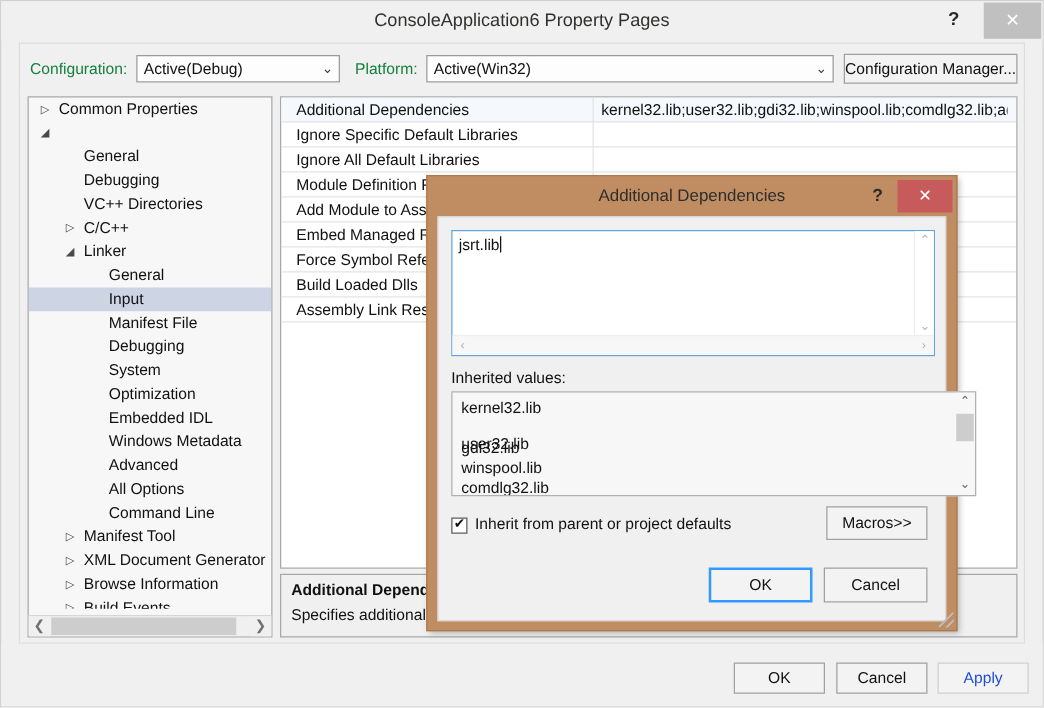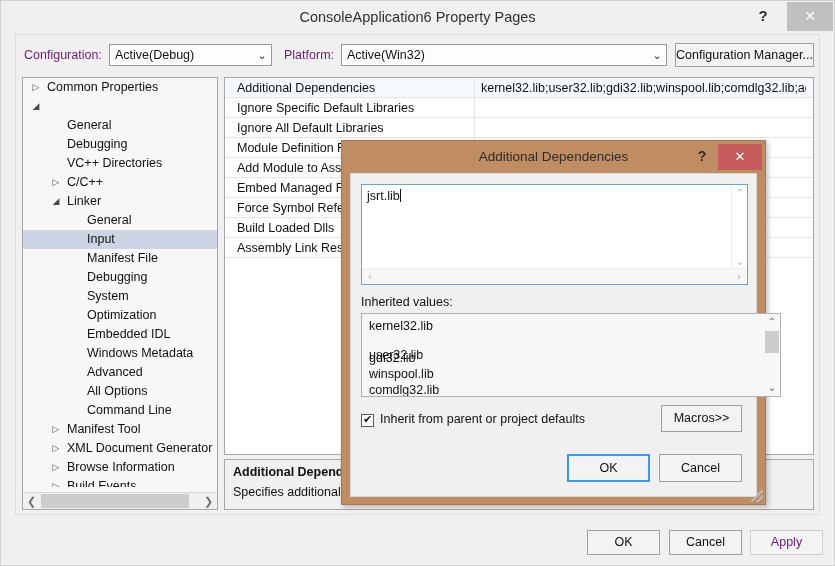--- a/index.html
+++ b/index.html
@@ -53,21 +53,21 @@
   
   .configbar {
     position: absolute; left: 14px; top: 33px;
     width: 805px; height: 40px;
     background: #f0f0f0;
     border: 1px solid #ddd;
     border-bottom: none;
   }
   .lbl {
     position: absolute;
-    font-size: 12.5px; color: #701a75;
+    font-size: 12.5px; color: #15803d;
     line-height: 16px;
   }
   .combo {
     position: absolute;
     height: 22px;
     background: #fdfdfd;
     border: 1px solid #9a9a9a;
     font-size: 12.5px;
     color: #111;
   }
@@ -85,21 +85,21 @@
   .btn {
     position: absolute;
     background: #f3f3f3;
     border: 1px solid #a0a0a0;
     font-size: 12.5px;
     color: #111;
     text-align: center;
     line-height: 1;
     display: flex; align-items: center; justify-content: center;
   }
-  .btn.disabled { color: #701a75; border-color: #cfcfcf; background: #f3f3f3; }
+  .btn.disabled { color: #1d4ed8; border-color: #cfcfcf; background: #f3f3f3; }
   .btn.focus { border: 2px solid #3399ff; }
 
   
   .bodypanel {
     position: absolute; left: 14px; top: 73px;
     width: 805px; height: 441px;
     background: #f0f0f0;
     border: 1px solid #ddd;
     border-top: none;
   }

